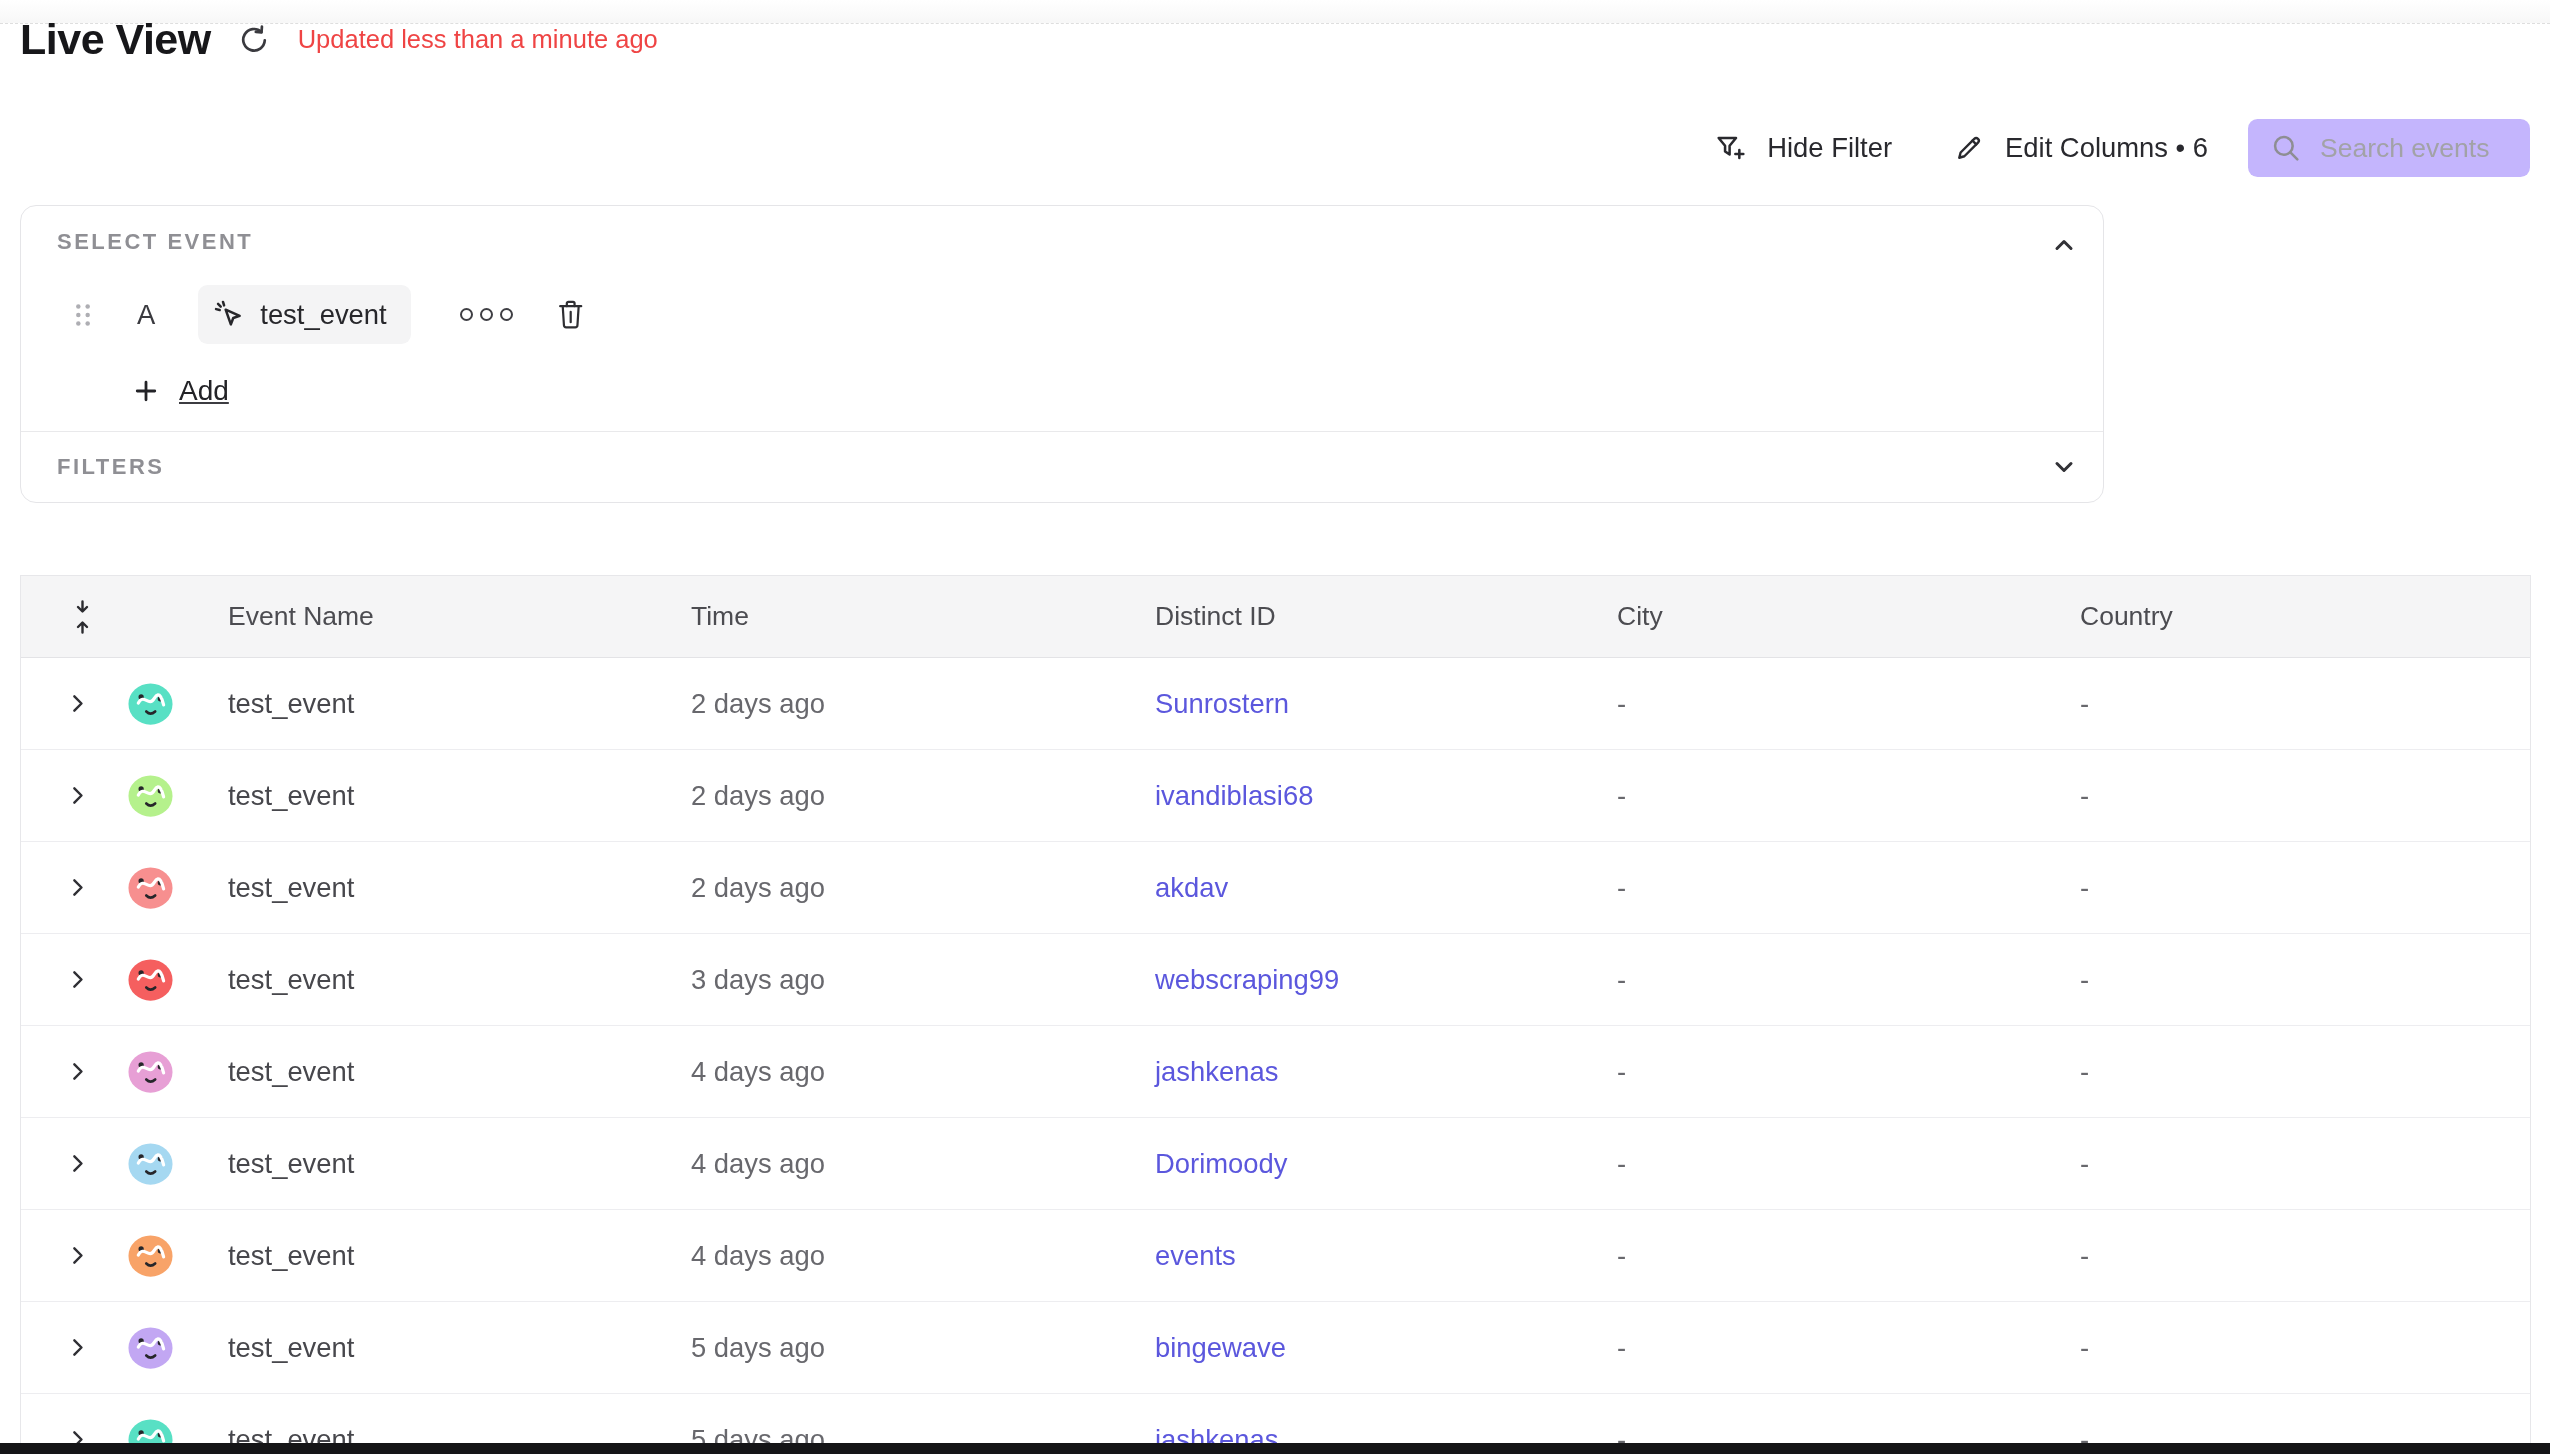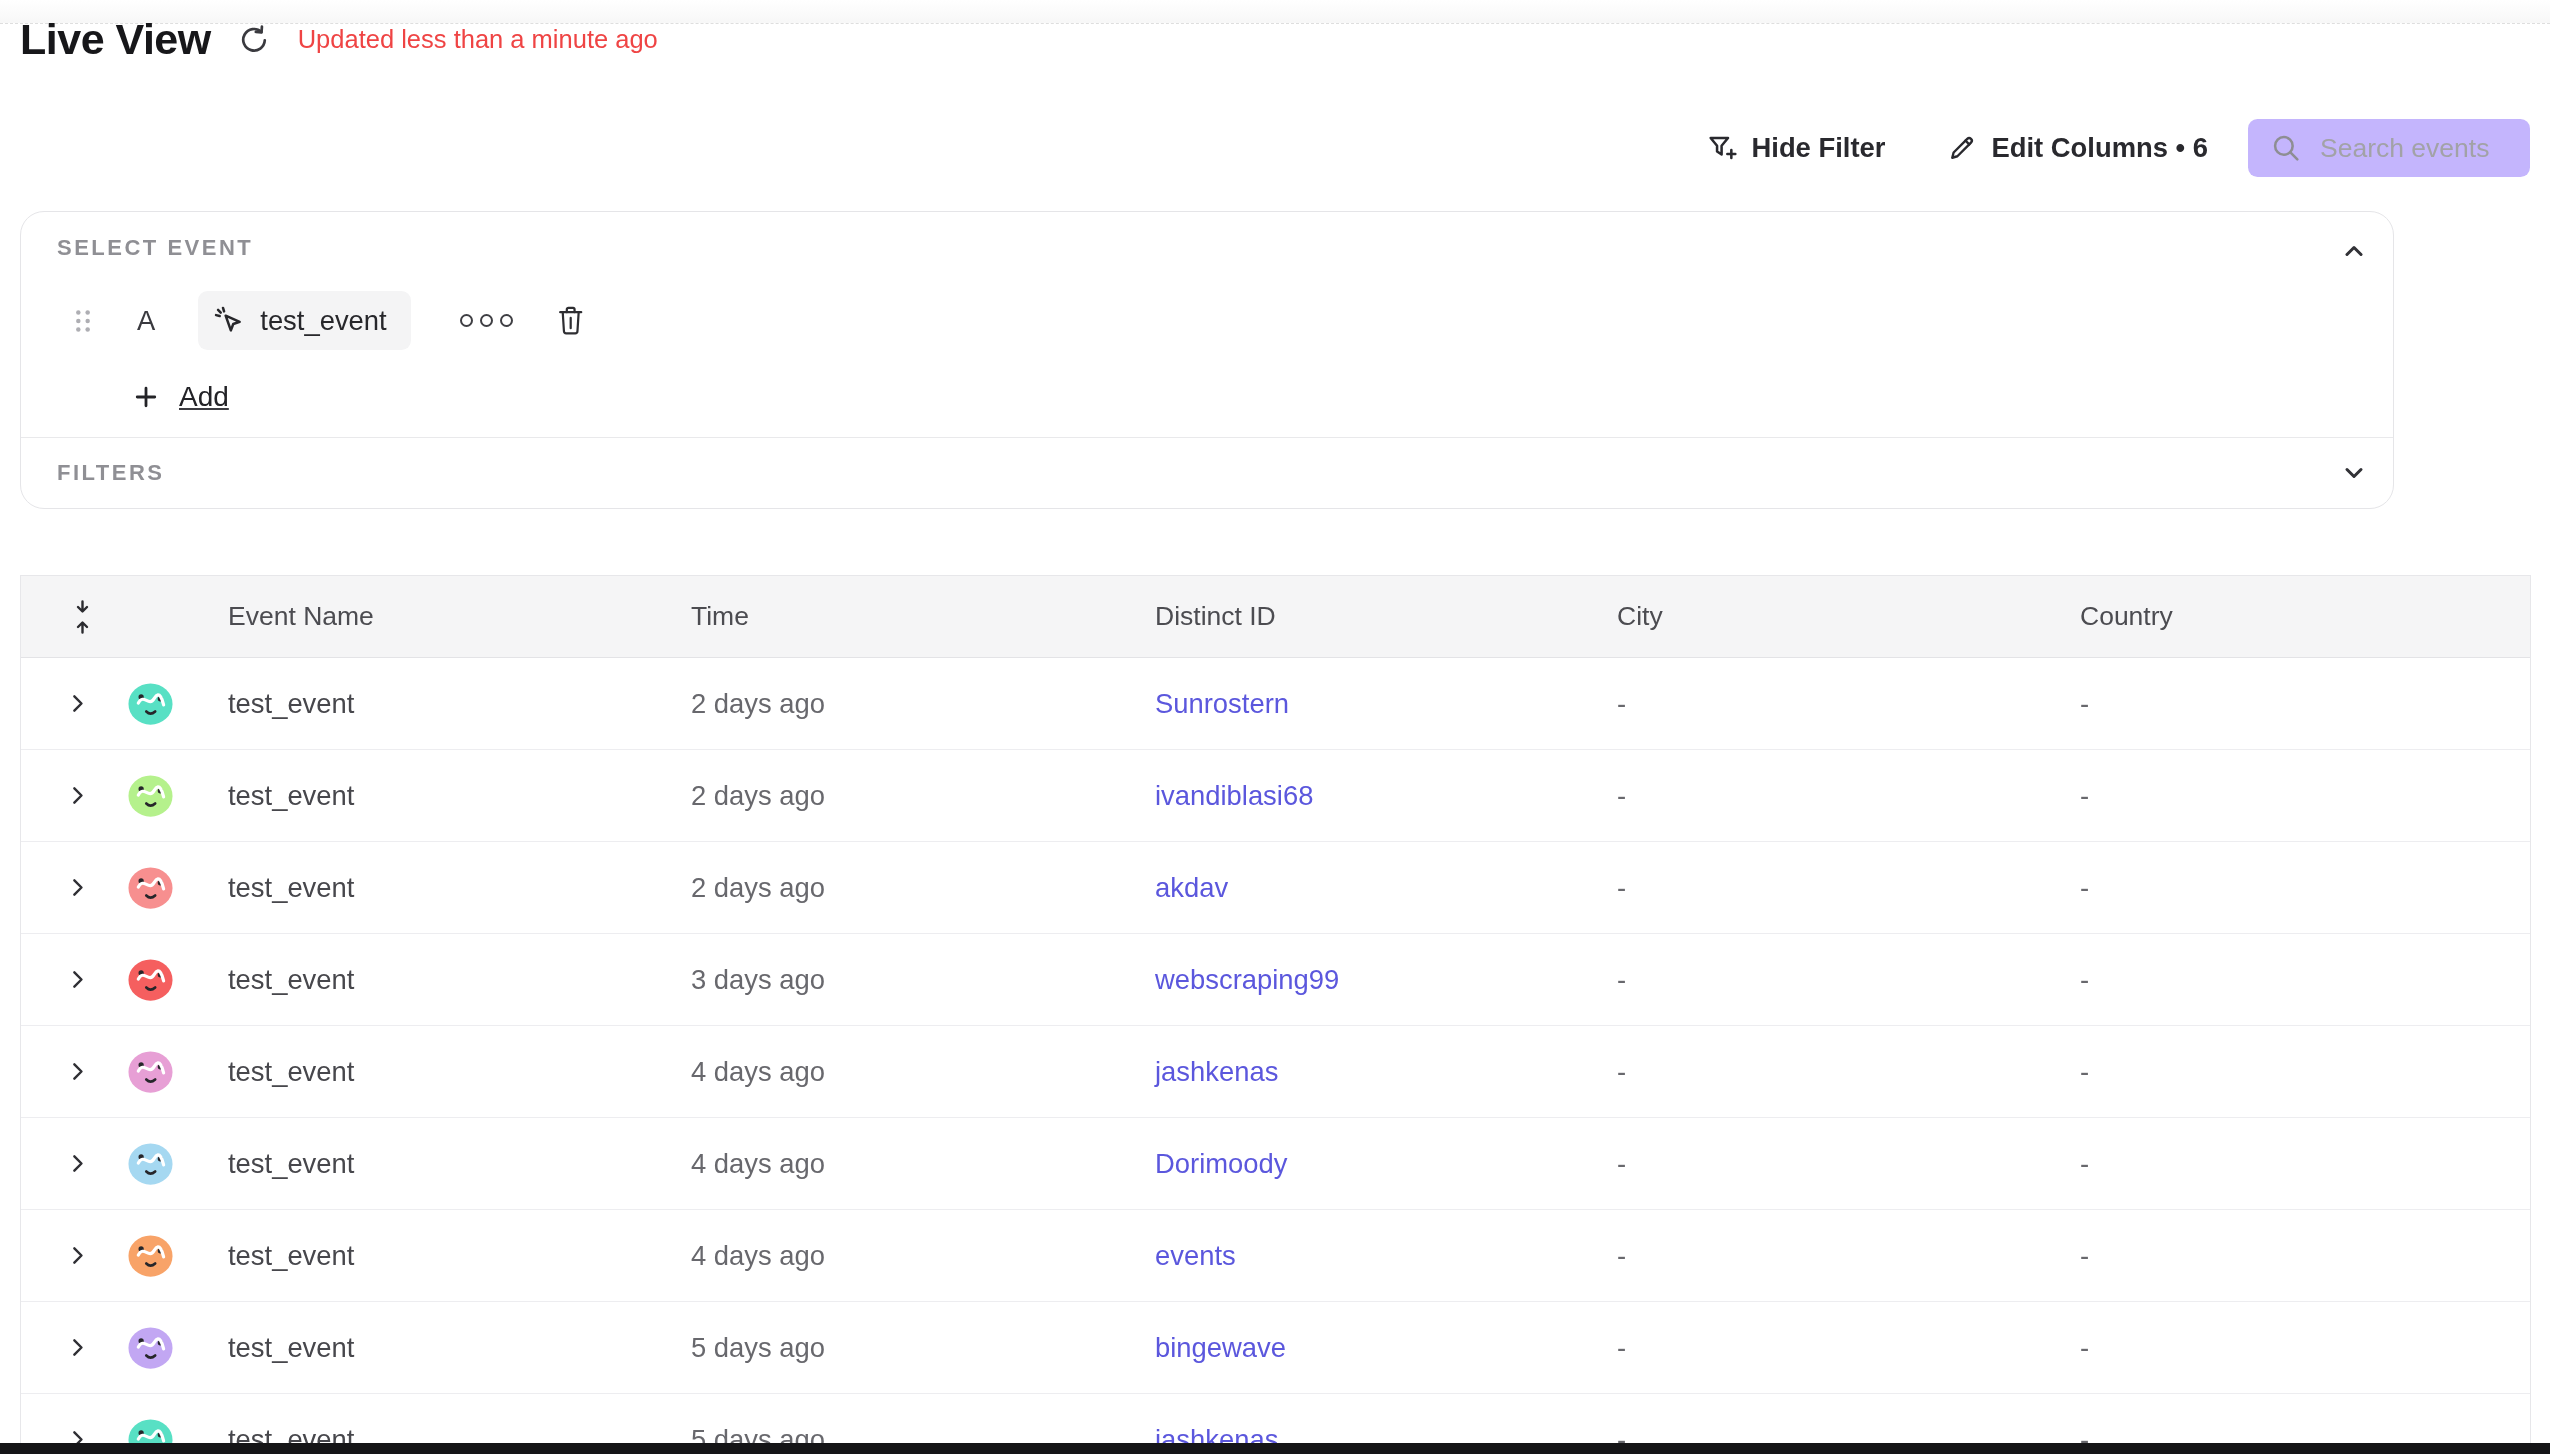--- a/index.html
+++ b/index.html
@@ -30,43 +30,43 @@
   }
   .refresh-btn { display: flex; align-items: center; cursor: pointer; }
   .updated-text { font-size: 25.5px; color: #ef4444; }
 
   
   .toolbar {
     position: absolute; top: 119px; right: 20px;
     display: flex; align-items: center;
   }
   .tool-btn {
-    display: flex; align-items: center; gap: 14px;
-    font-size: 27.4px; font-weight: 700; color: #29292e;
+    display: flex; align-items: center; gap: 21px;
+    font-size: 27.4px; font-weight: 400; color: #29292e;
     cursor: pointer; white-space: nowrap;
   }
   .tool-btn + .tool-btn { margin-left: 62px; }
   .search-box {
     margin-left: 40px;
     width: 282px; height: 58px;
     background: #c4b5fd; border-radius: 9.5px;
     display: flex; align-items: center; padding: 0 17px 0 21px;
   }
   .search-box input {
     border: none; outline: none; background: transparent;
     font-family: inherit; font-size: 26.5px; color: #3c3c41;
     width: 100%; margin-left: 17px;
   }
   .search-box input::placeholder { color: #a2a2a7; }
 
   
   .panel {
-    position: absolute; left: 20px; top: 211px;
-    width: 2374px; height: 298px;
-    border: 0.9px solid #e5e5e8; border-radius: 24px;
+    position: absolute; left: 20px; top: 205px;
+    width: 2084px; height: 298px;
+    border: 0.9px solid #e5e5e8; border-radius: 16px;
     background: #fff;
   }
   .panel-section { position: relative; }
   .section-events { height: 225px; }
   .section-filters { height: 71px; border-top: 0.9px solid #e9e9eb; }
   .section-label {
     position: absolute; left: 36px; top: 23px;
     font-size: 22px; font-weight: 600; letter-spacing: 2.5px; color: #8f8f94;
   }
   .section-filters .section-label { top: 50%; transform: translateY(-50%); }

